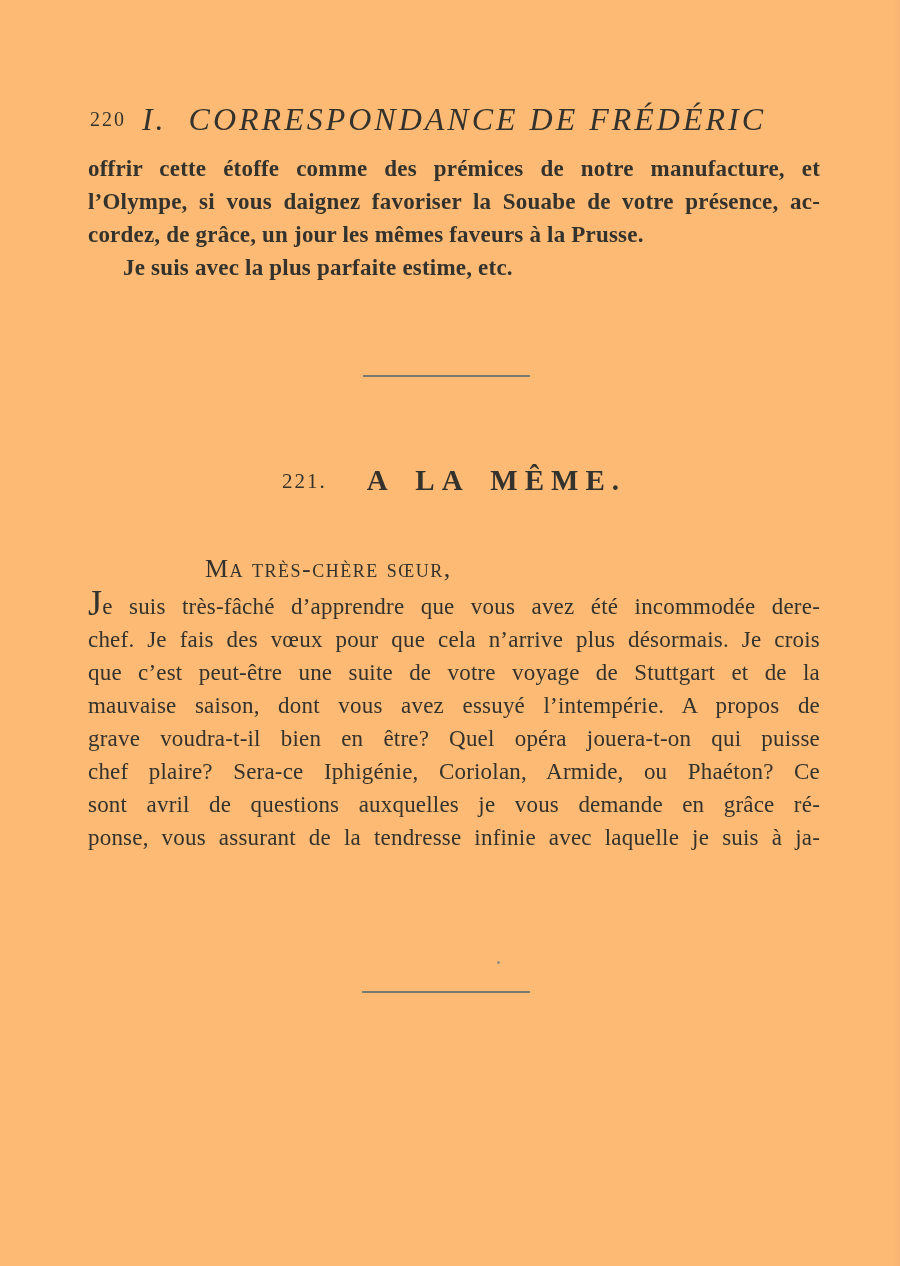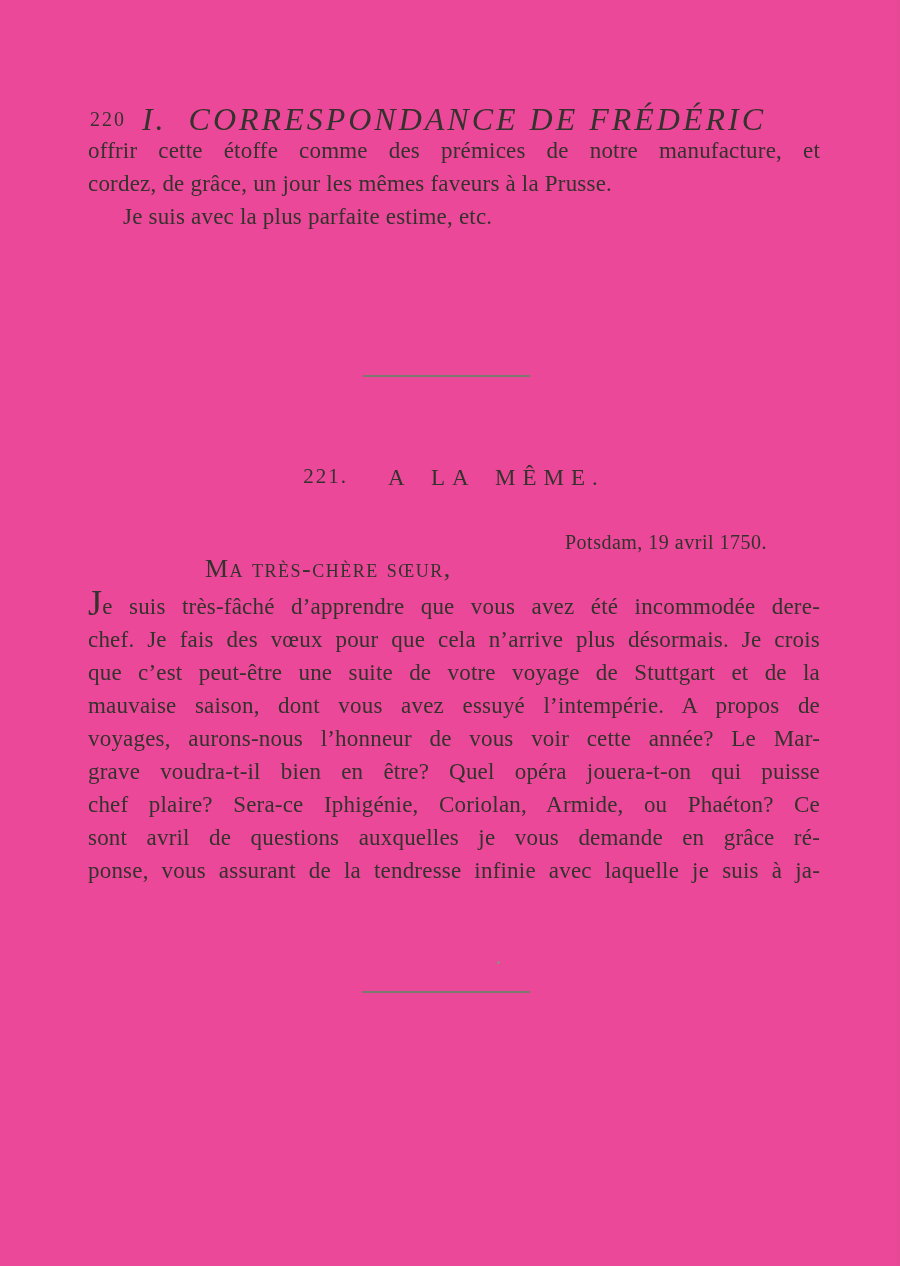--- a/index.html
+++ b/index.html
@@ -1,21 +1,21 @@
 <!DOCTYPE html>
 <html><head>
 <meta charset="utf-8">
 <style>
   html, body { margin: 0; padding: 0; background: #e8e8e4; }
   .page {
     position: relative;
     width: 900px;
     height: 1266px;
     margin: 0 auto;
-    background: #ec4899;
+    background: #fdba74;
     color: #34322c;
     font-family: "Liberation Serif", "DejaVu Serif", serif;
     overflow: hidden;
   }
   
   .page::after {
     content: "";
     position: absolute;
     top: 0; right: 0;
     width: 8px; height: 100%;
@@ -39,21 +39,21 @@
   .header-volume { margin-right: 22px; }
 
   .textblock {
     position: absolute;
     left: 88px;
     width: 732px;
     font-size: 23px;
     line-height: 33px;
     letter-spacing: 0.2px;
   }
-  .para1 { top: 134px; }
+  .para1 { top: 152px; font-weight: bold; }
   .para2 { top: 590px; }
   .bline { white-space: nowrap; }
   .just {
     white-space: normal;
     text-align: justify;
     text-align-last: justify;
   }
   .indent { padding-left: 35px; }
 
   .dropcap {
@@ -73,21 +73,21 @@
   .rule-2 { top: 991px; left: 362px; width: 168px; }
 
   .letter-heading {
     position: absolute;
     top: 464px; left: 88px;
     width: 732px;
     text-align: center;
     white-space: nowrap;
   }
   .letter-number { font-size: 21px; letter-spacing: 2px; margin-right: 40px; vertical-align: 2px; }
-  .letter-title { font-size: 23px; letter-spacing: 7px; word-spacing: 8px; }
+  .letter-title { font-size: 29px; letter-spacing: 7px; word-spacing: 8px; font-weight: bold; }
 
   .dateline {
     position: absolute;
     top: 531px; left: 88px;
     width: 679px;
     text-align: right;
     font-size: 20px;
     letter-spacing: 0.5px;
   }
 
@@ -112,40 +112,39 @@
 
 <div class="page">
 
   <div class="running-header">
     <span class="pagenum">220</span>
     <span class="header-title"><span class="header-volume">I.</span><span>CORRESPONDANCE DE FRÉDÉRIC</span></span>
   </div>
 
   <div class="textblock para1">
     <div class="bline just">offrir cette étoffe comme des prémices de notre manufacture, et</div>
+    <div class="bline just">l’Olympe, si vous daignez favoriser la Souabe de votre présence, ac-</div>
     <div class="bline">cordez, de grâce, un jour les mêmes faveurs à la Prusse.</div>
     <div class="bline indent">Je suis avec la plus parfaite estime, etc.</div>
   </div>
 
   <div class="rule rule-1"></div>
 
   <div class="letter-heading">
     <span class="letter-number">221.</span><span class="letter-title">A LA MÊME.</span>
   </div>
 
-  <div class="dateline">Potsdam, 19 avril 1750.</div>
 
   <div class="salutation">Ma très-chère sœur,</div>
 
   <div class="textblock para2">
     <div class="bline just"><span class="dropcap">J</span><span>e suis très-fâché d’apprendre que vous avez été incommodée dere-</span></div>
     <div class="bline just">chef. Je fais des vœux pour que cela n’arrive plus désormais. Je crois</div>
     <div class="bline just">que c’est peut-être une suite de votre voyage de Stuttgart et de la</div>
     <div class="bline just">mauvaise saison, dont vous avez essuyé l’intempérie. A propos de</div>
-    <div class="bline just">voyages, aurons-nous l’honneur de vous voir cette année? Le Mar-</div>
     <div class="bline just">grave voudra-t-il bien en être? Quel opéra jouera-t-on qui puisse</div>
     <div class="bline just">
       <span>chef plaire? Sera-ce</span>
       <span class="opera">Iphigénie,</span>
       <span class="opera">Coriolan,</span>
       <span class="opera">Armide,</span>
       <span>ou</span>
       <span class="opera">Phaéton?</span>
       <span>Ce</span>
     </div>

